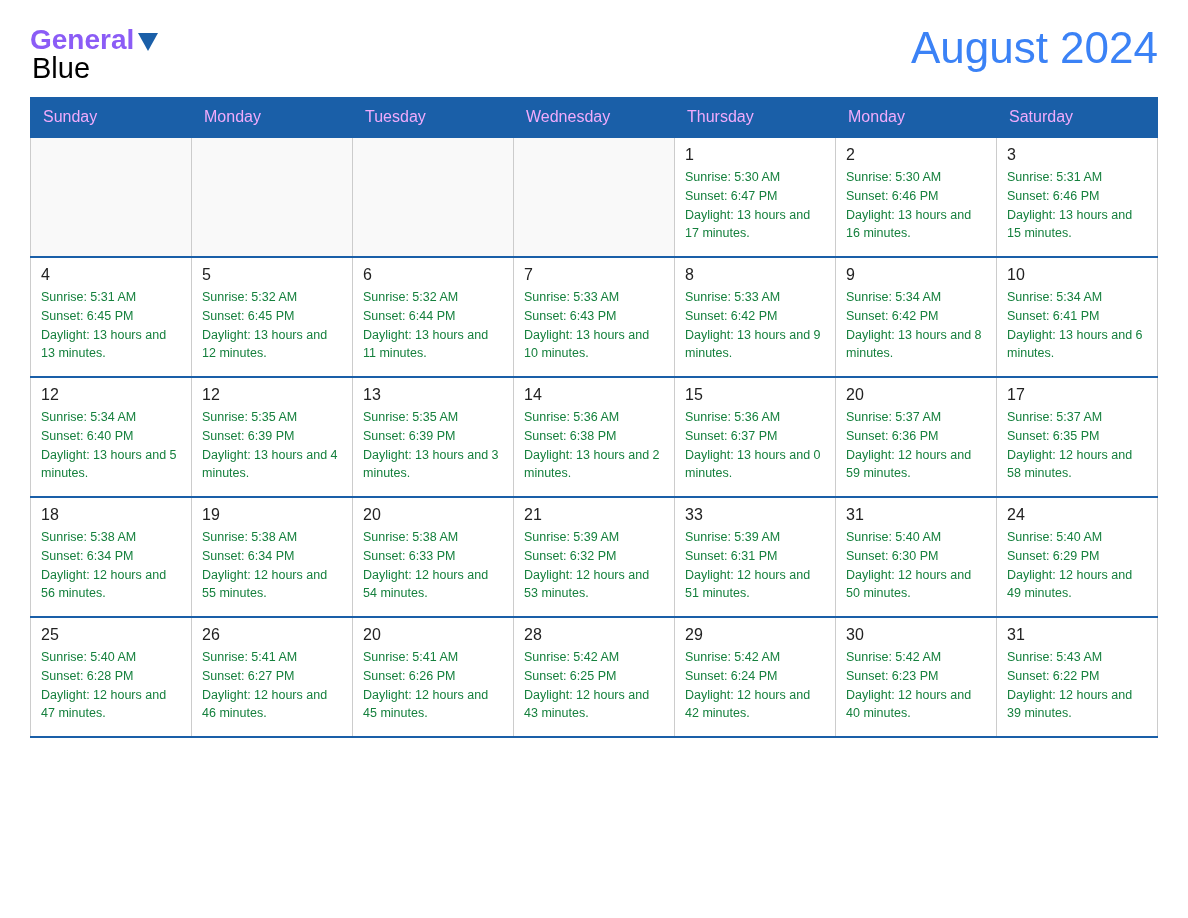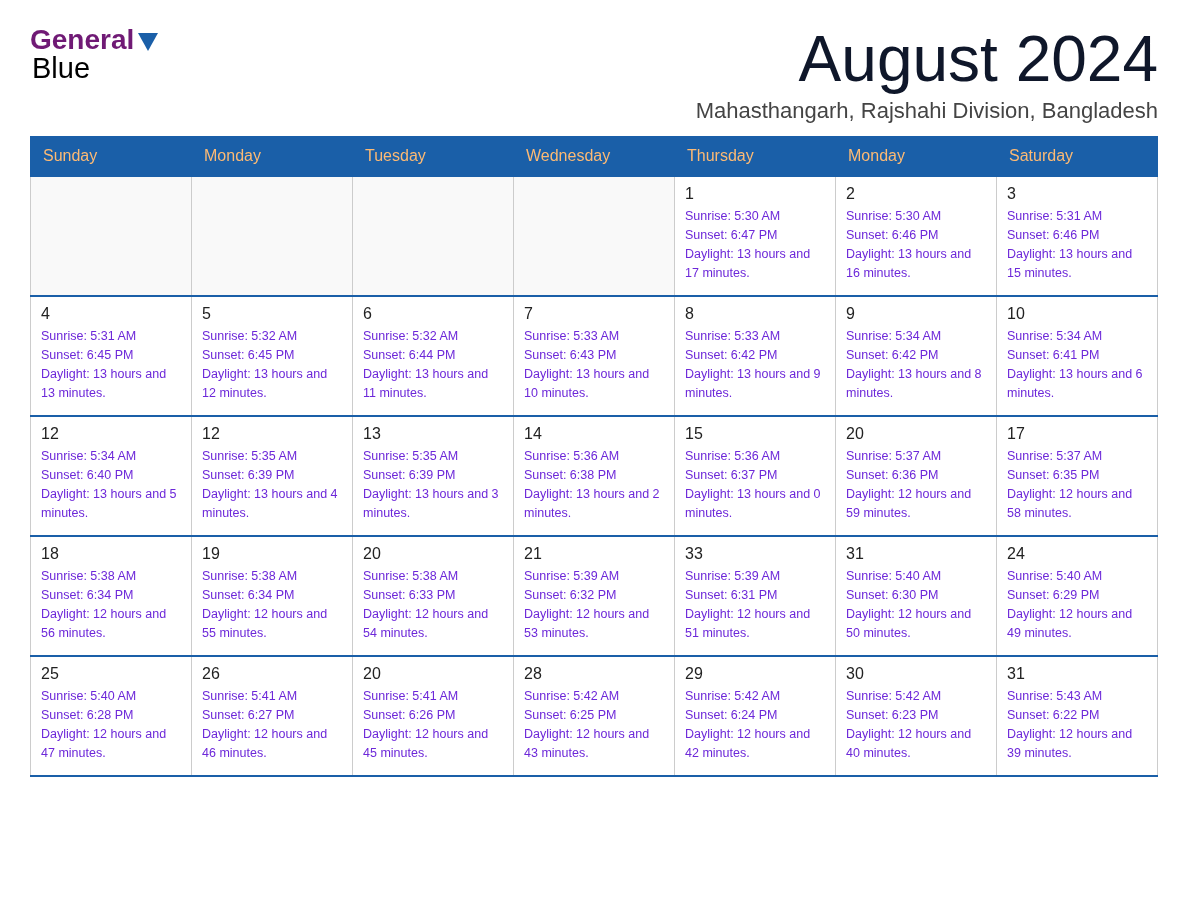--- a/index.html
+++ b/index.html
@@ -23,21 +23,21 @@
       flex-direction: column;
       align-items: flex-start;
     }
     .logo-text {
       display: flex;
       align-items: center;
     }
     .logo-general {
       font-size: 28px;
       font-weight: bold;
-      color: #701a75;
+      color: #8b5cf6;
     }
     .logo-triangle {
       width: 0;
       height: 0;
       border-left: 10px solid transparent;
       border-right: 10px solid transparent;
       border-top: 18px solid #1a5fa8;
       margin-left: 4px;
       margin-top: 4px;
     }
@@ -46,40 +46,40 @@
       font-size: 29px;
       font-weight: normal;
       margin-top: -4px;
       padding-left: 2px;
     }
 
     .title-block {
       text-align: right;
     }
     .month-year {
-      font-size: 64px;
+      font-size: 44px;
       font-weight: 300;
-      color: #0f172a;
+      color: #3b82f6;
       line-height: 1.1;
     }
     .location {
       font-size: 22px;
       color: #444;
       margin-top: 4px;
     }
 
     
     .calendar {
       width: 100%;
       border-collapse: collapse;
       margin-top: 12px;
     }
     .calendar th {
       background: #1a5fa8;
-      color: #fdba74;
+      color: #f0abfc;
       font-size: 16px;
       font-weight: normal;
       padding: 10px 12px;
       text-align: left;
       border: 1px solid #1a5fa8;
     }
     .calendar td {
       vertical-align: top;
       padding: 8px 10px;
       border: 1px solid #cccccc;
@@ -92,41 +92,40 @@
     }
     .day-number {
       font-size: 16px;
       color: #222;
       font-weight: normal;
       display: block;
       margin-bottom: 4px;
     }
     .day-info {
       font-size: 12.5px;
-      color: #6d28d9;
+      color: #15803d;
       line-height: 1.5;
     }
     .empty-cell {
       background: #f9f9f9;
     }
   </style>
 </head>
 <body>
 
 <div class="header">
   <div class="logo">
     <div class="logo-text">
       <span class="logo-general">General</span>
       <div class="logo-triangle"></div>
     </div>
     <span class="logo-blue-text">Blue</span>
   </div>
   <div class="title-block">
     <div class="month-year">August 2024</div>
-    <div class="location">Mahasthangarh, Rajshahi Division, Bangladesh</div>
   </div>
 </div>
 
 <table class="calendar">
   <thead>
     <tr>
 
     <th>Sunday</th>
         <th>Monday</th>
         <th>Tuesday</th>

